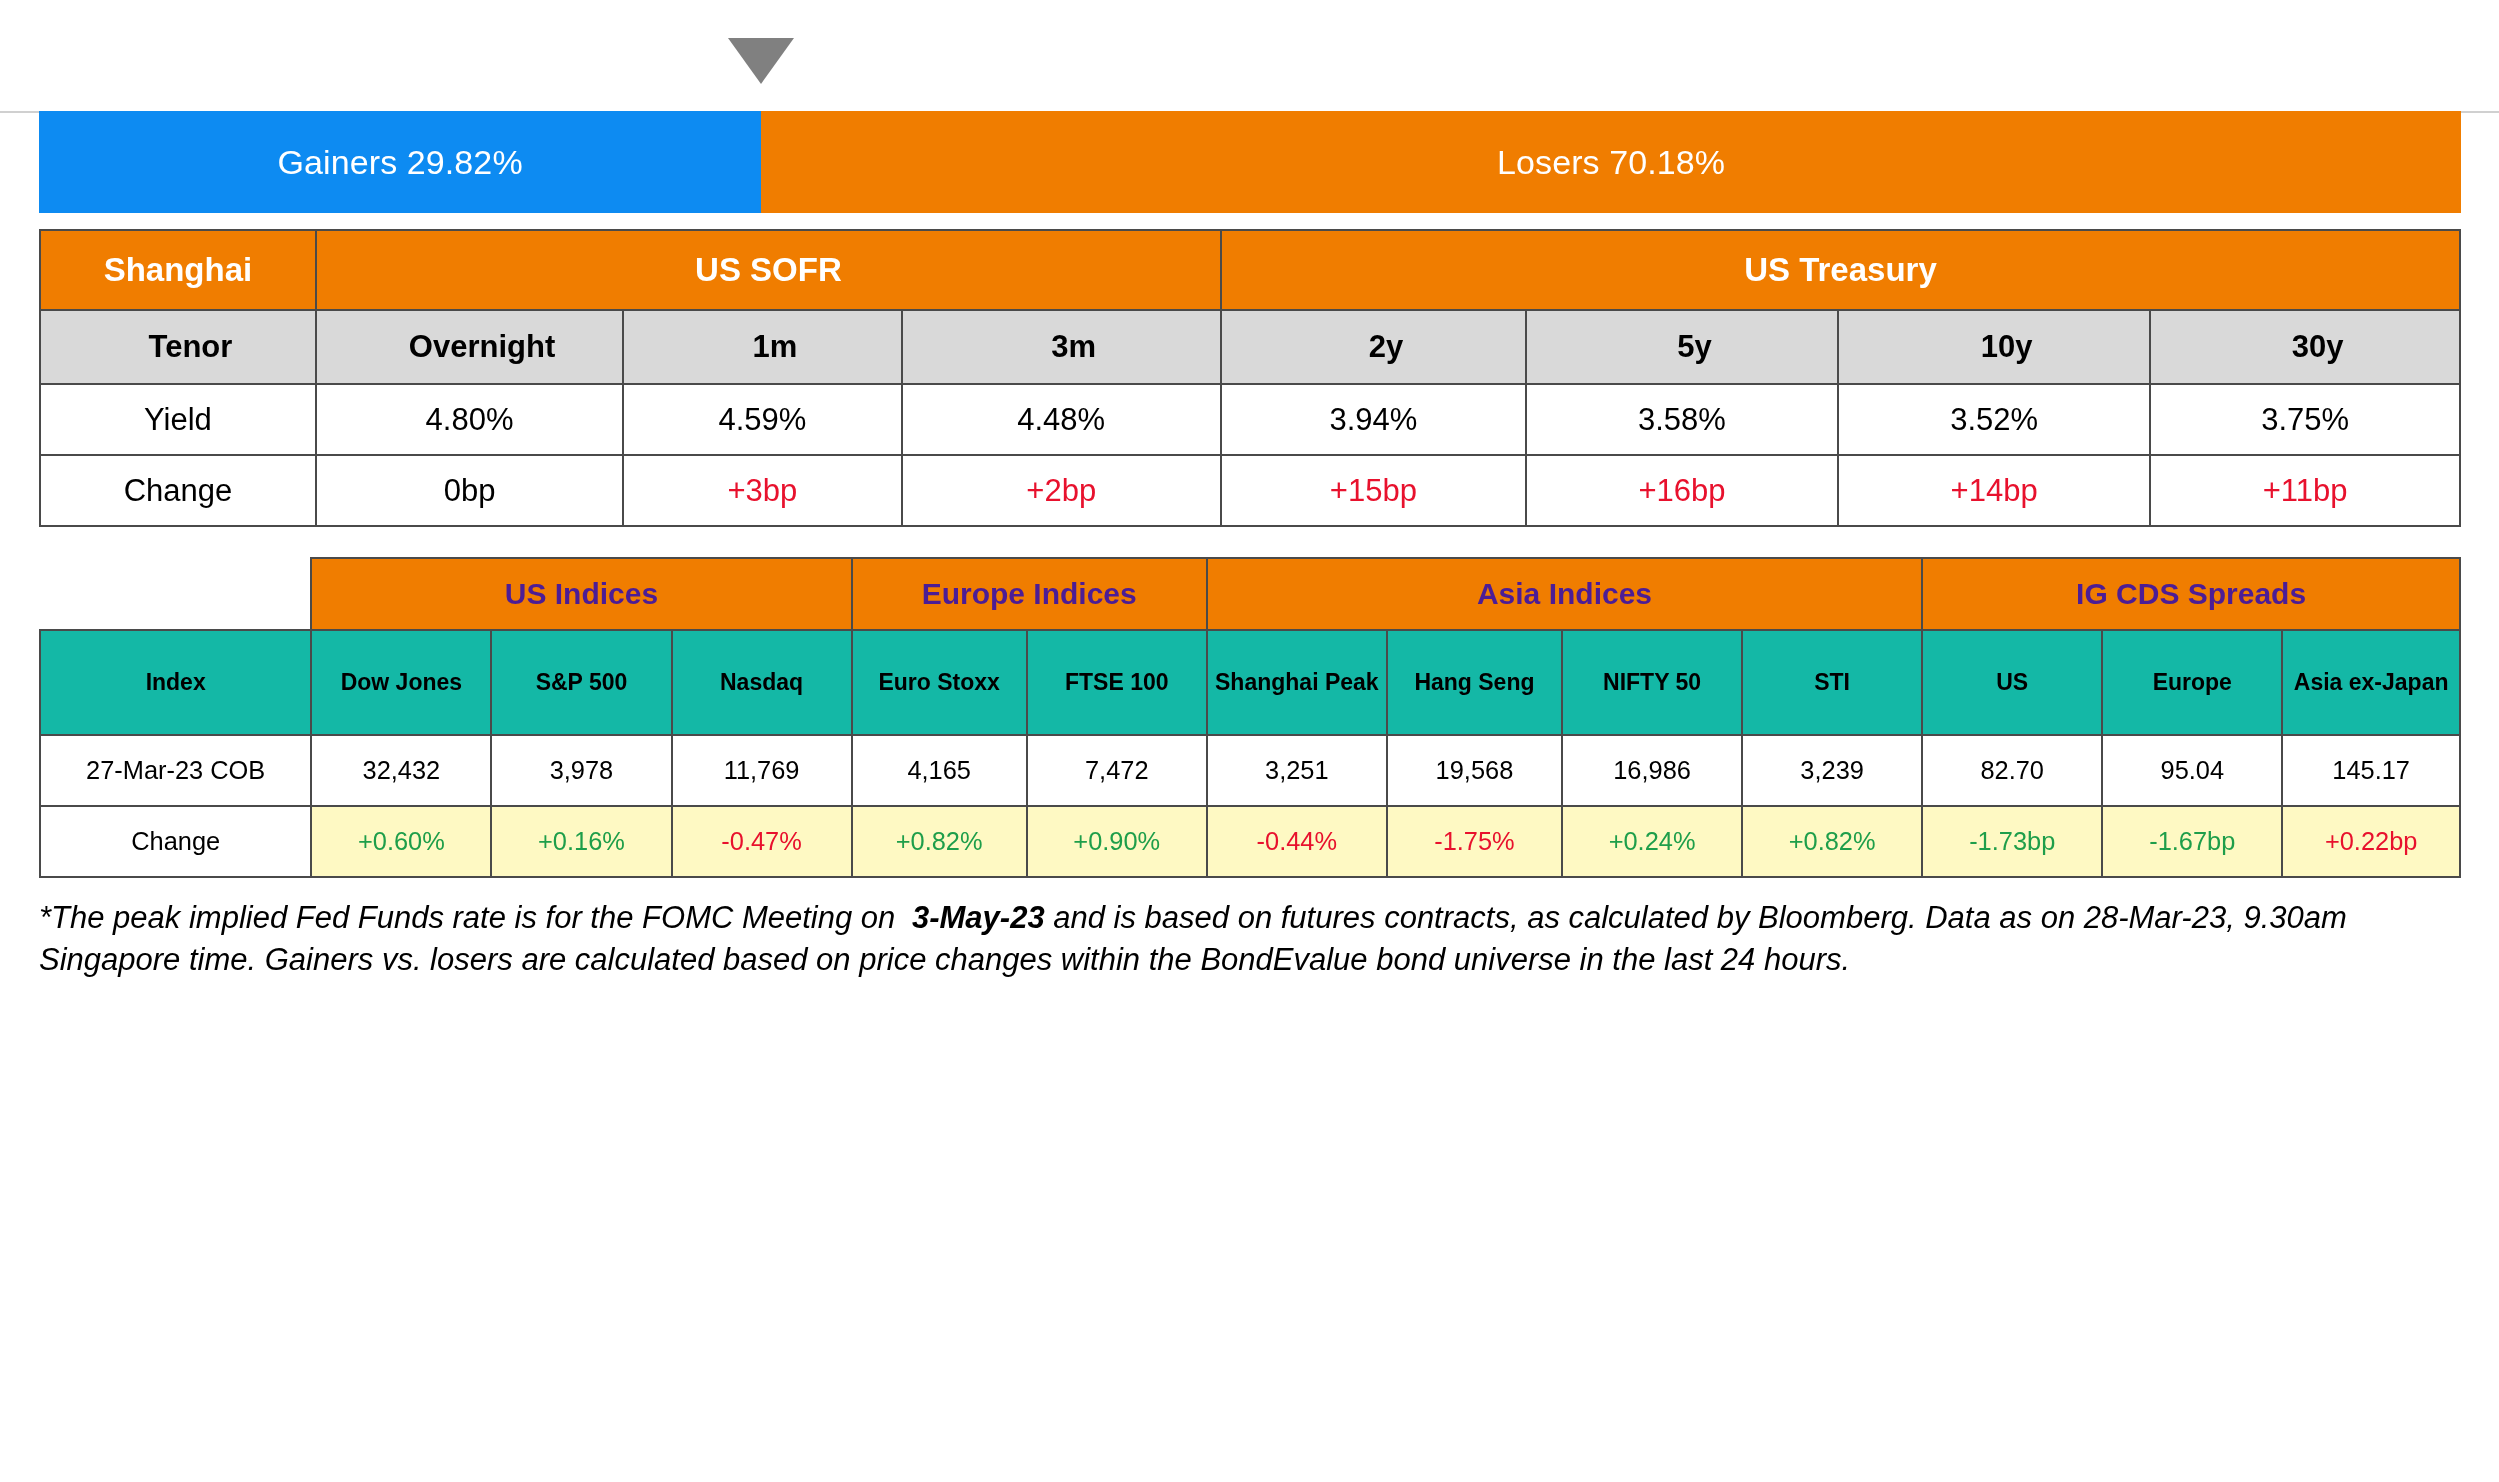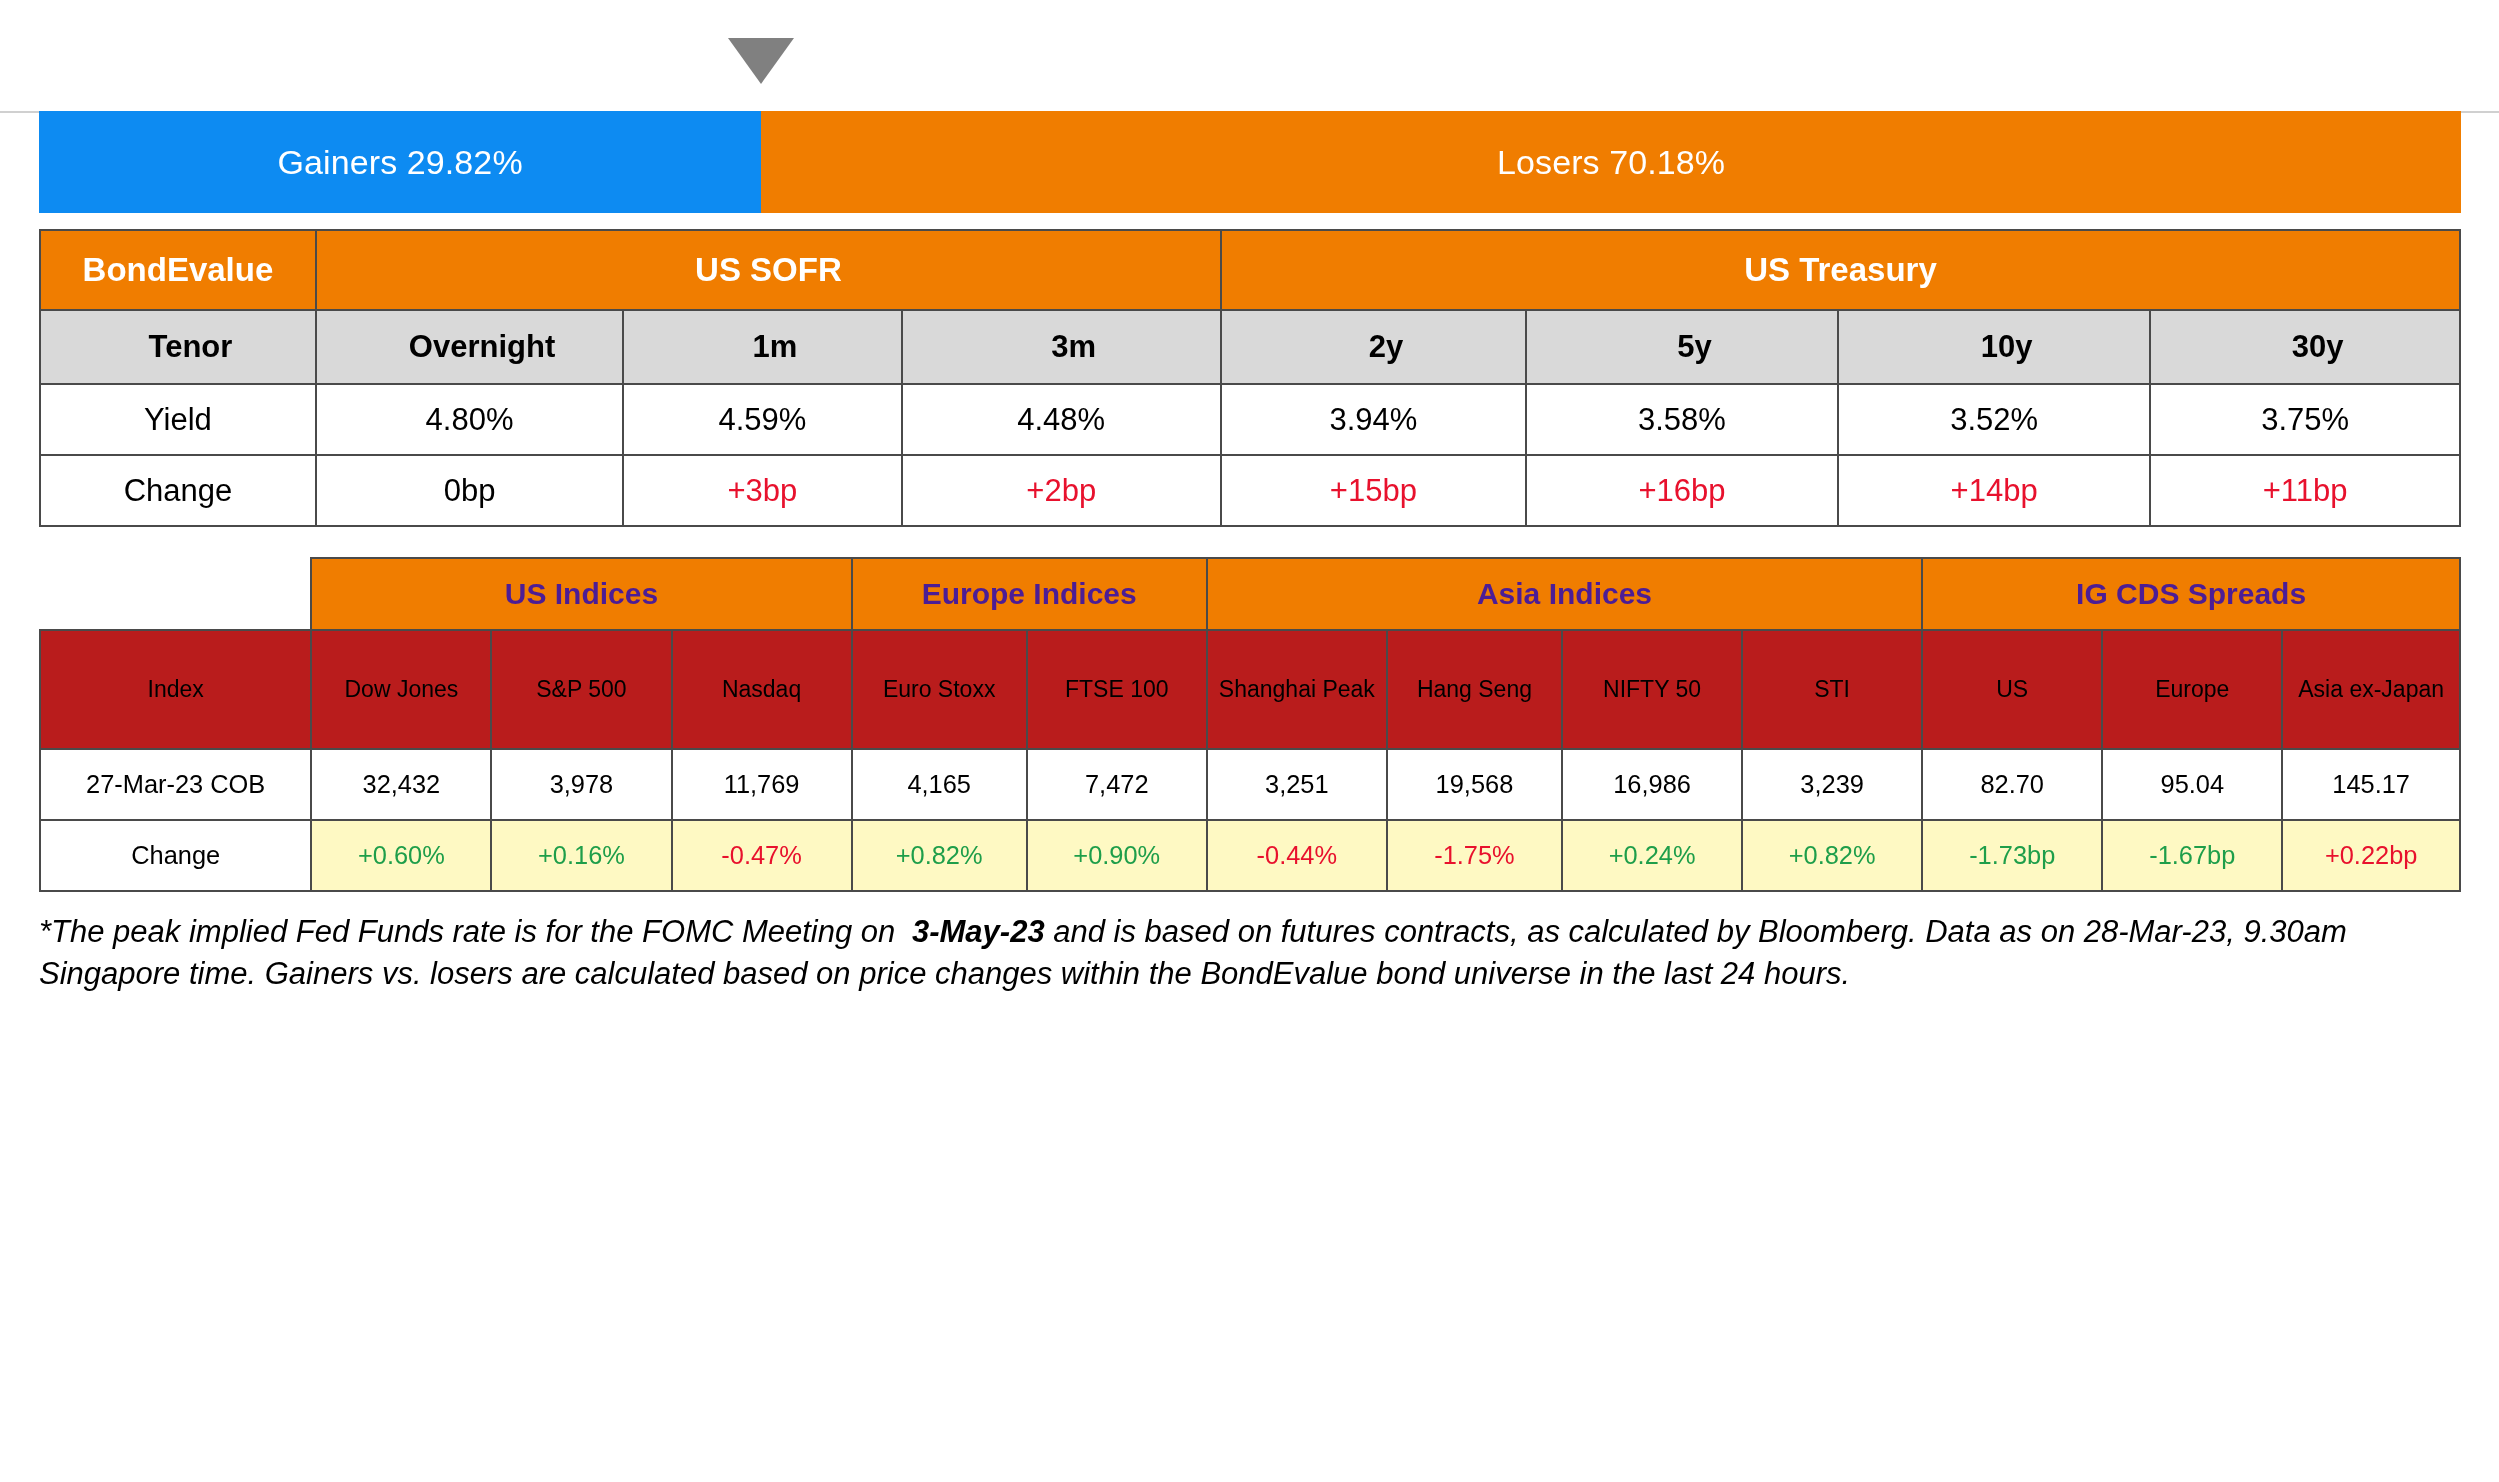--- a/index.html
+++ b/index.html
@@ -126,26 +126,26 @@
     font-weight: bold;
     font-size: 30px;
     height: 70px;
   }
   .idx-table .blank {
     background: #ffffff;
     border-left: none;
     border-top: none;
   }
   .idx-table .sub {
-    background: #b91c1c;
-    font-weight: normal;
+    background: #14b8a6;
+    font-weight: bold;
     font-size: 23px;
     height: 81px;
     line-height: 1.08;
-    padding: 18px 3px;
+    padding: 11px 3px;
   }
   .idx-table .cell {
     background: #ffffff;
     font-size: 25.4px;
     height: 69px;
   }
   .idx-table .rowlbl {
     background: #ffffff;
     font-size: 25.4px;
   }
@@ -199,21 +199,21 @@
         <col style="width:12.7%">
         <col style="width:11.5%">
         <col style="width:13.2%">
       <col style="width:12.6%">
         <col style="width:12.9%">
         <col style="width:12.9%">
         <col style="width:12.8%">
     </colgroup>
     <tbody>
         <tr>
-      <td class="grp">BondEvalue</td>
+      <td class="grp">Shanghai</td>
       <td class="grp" colspan="3">US SOFR</td>
       <td class="grp" colspan="4">US Treasury</td>
     </tr>
     <tr>
       <td class="sub">Tenor</td>
       <td class="sub">Overnight</td>
       <td class="sub">1m</td>
       <td class="sub">3m</td>
       <td class="sub">2y</td>
       <td class="sub">5y</td>

